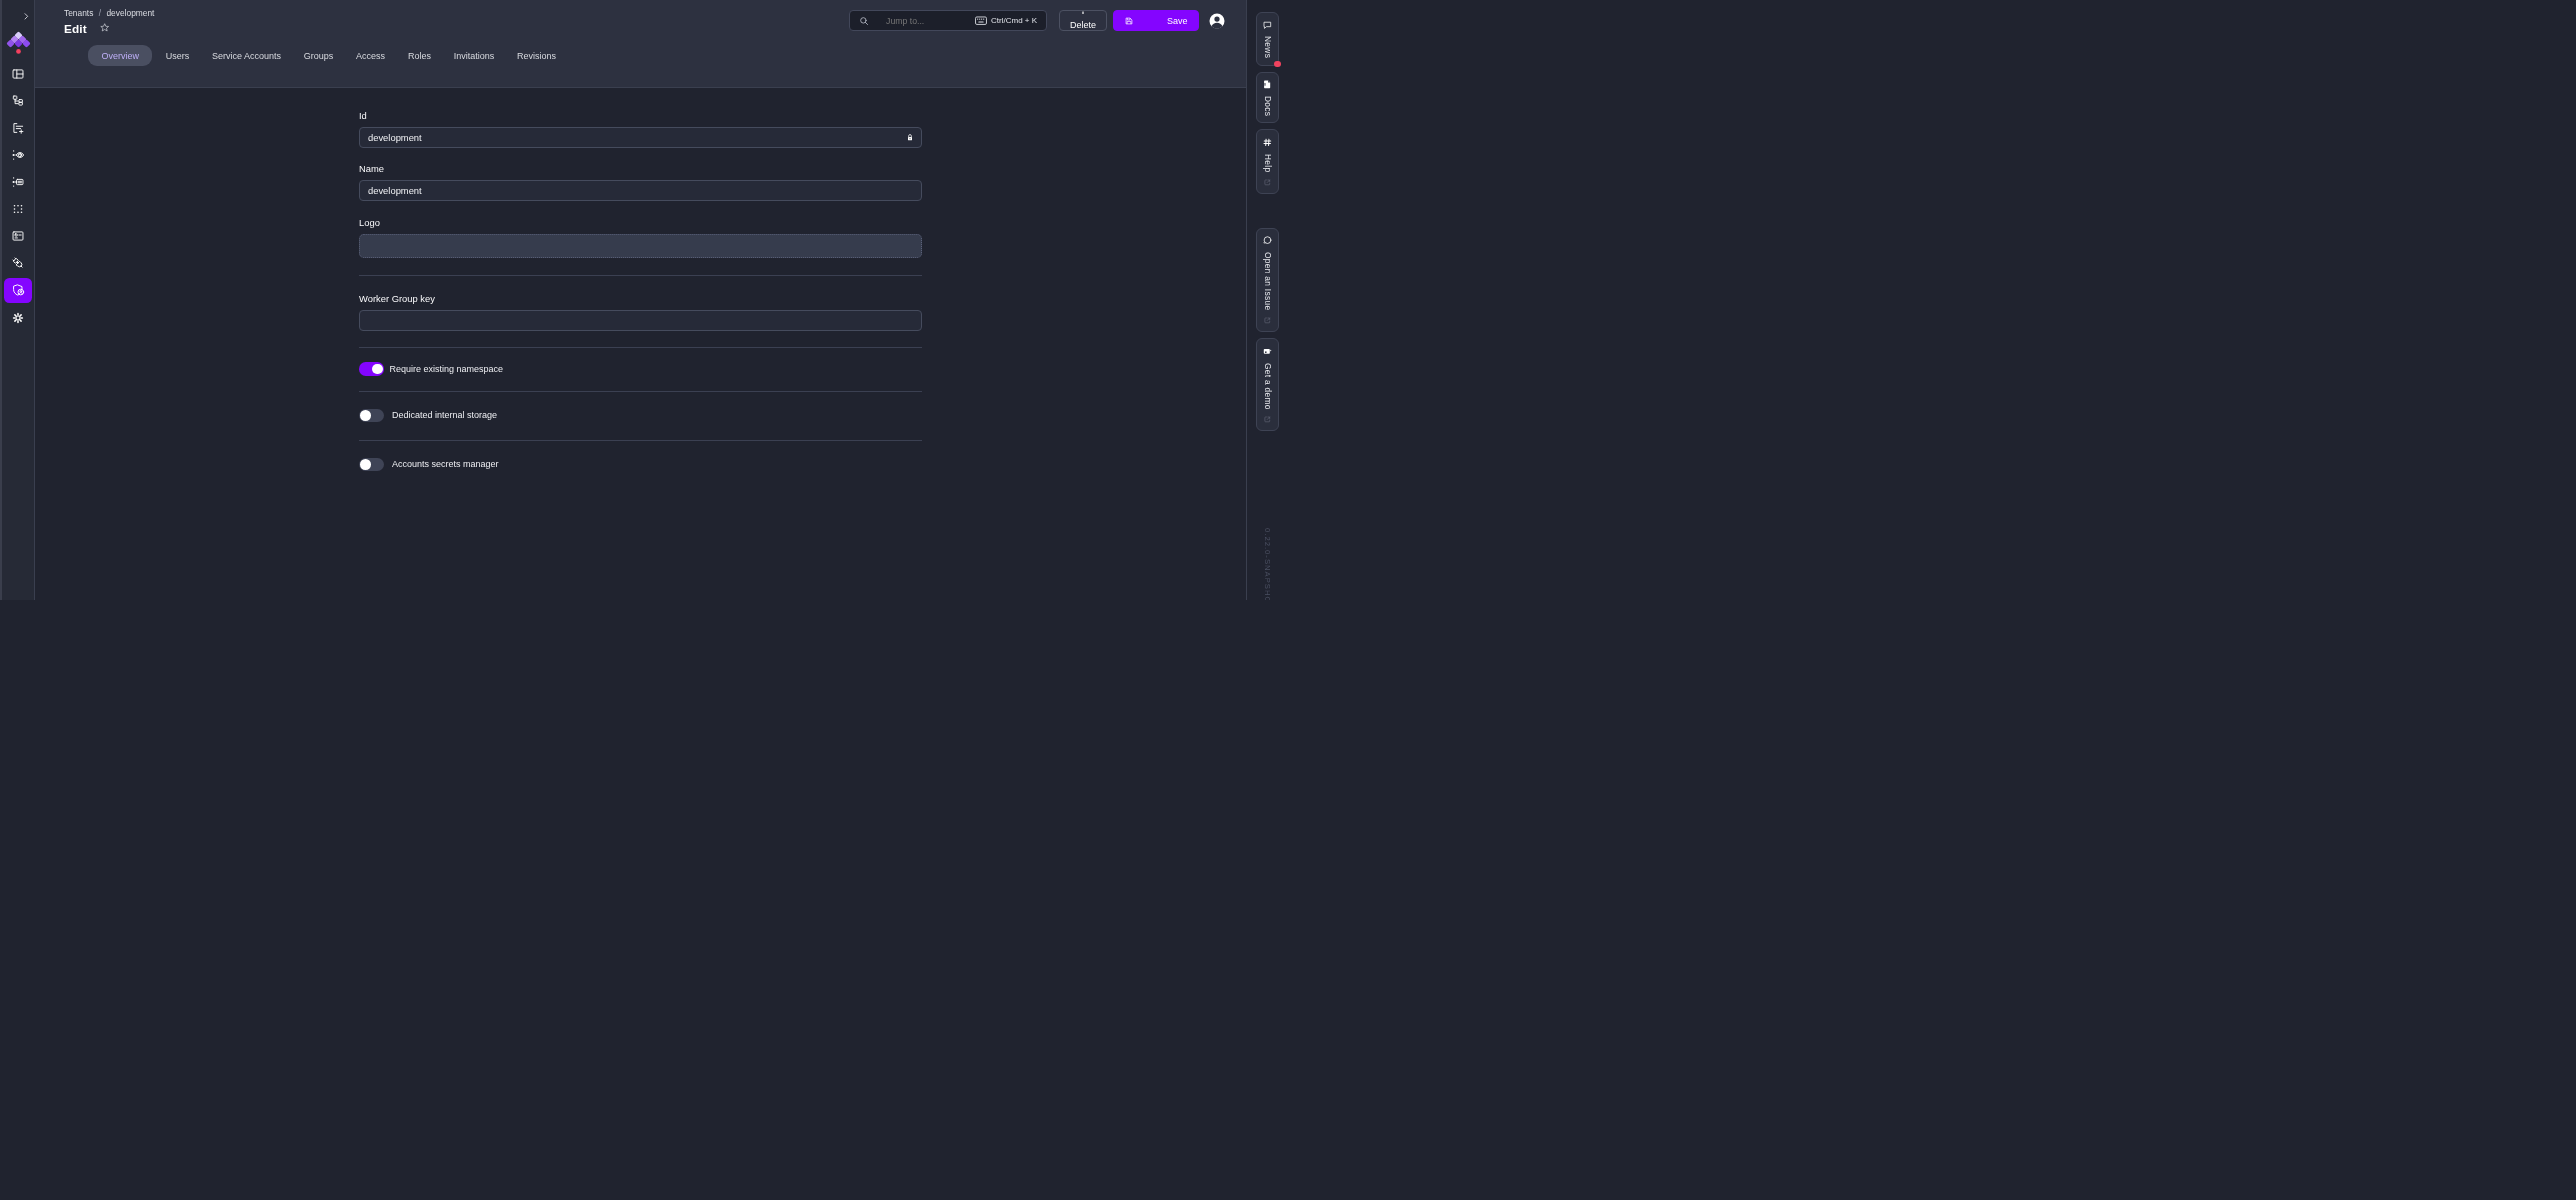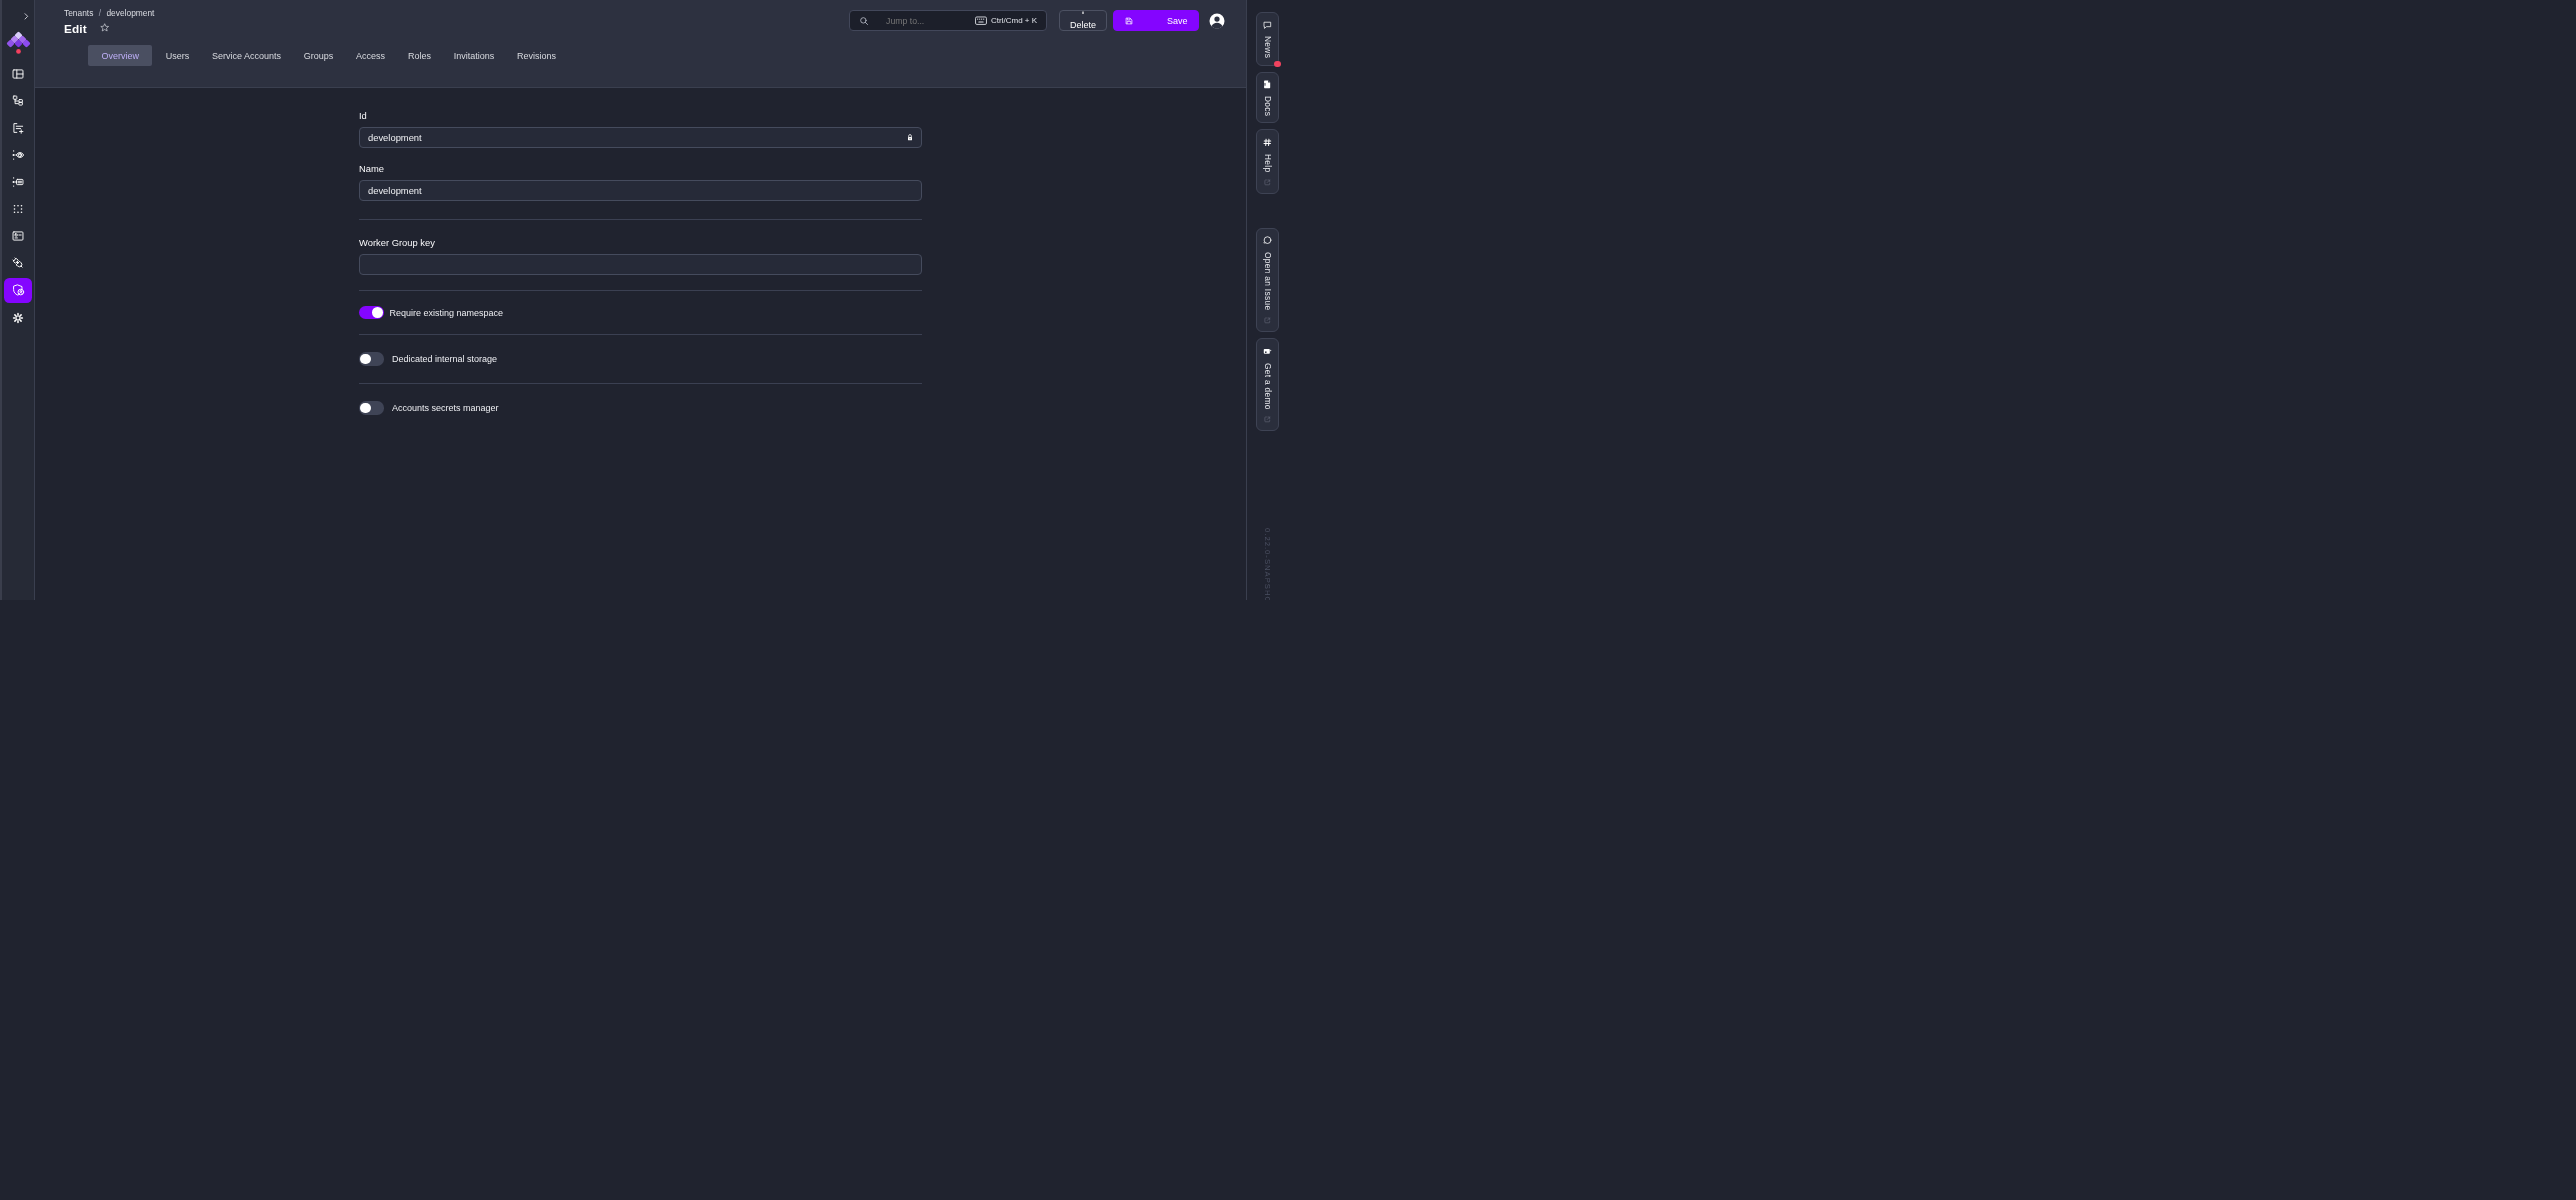--- a/index.html
+++ b/index.html
@@ -41,21 +41,21 @@
     display:flex;align-items:center;padding:0 9px;gap:17px;margin-right:6px;cursor:text;}
   .searchbox input{flex:1;background:transparent;border:none;outline:none;color:#C6C9D3;
     font-size:8.7px;font-family:"Liberation Sans",sans-serif;min-width:0;}
   .shortcut{display:flex;align-items:center;gap:4px;color:#E2E4EA;font-size:8px;white-space:nowrap;}
   .btn{height:21px;border-radius:4px;display:flex;align-items:center;gap:5.4px;padding:0 10px;
     font-size:9px;cursor:pointer;color:#fff;}
   .btn-outline{background:transparent;border:0.7px solid #4C5162;flex-direction:column;}
   .btn-primary{background:var(--purple);border:0.7px solid var(--purple);gap:33px;}
   .avatar{width:18px;height:18px;margin-left:3.4px;cursor:pointer;display:flex;}
   .tabs{display:flex;margin-top:9.4px;margin-left:24px;gap:4px;}
-  .tab{font-size:9px;color:#D9DBE0;padding:5.4px 9.4px;border-radius:2px;cursor:pointer;white-space:nowrap;}
+  .tab{font-size:9px;color:#D9DBE0;padding:5.4px 9.4px;border-radius:9px;cursor:pointer;white-space:nowrap;}
   .tab.active{background:var(--tab-active-bg);color:var(--tab-active-txt);padding:5.4px 13.4px;}
 
   
   .content{flex:1;overflow:hidden;}
   .form-col{width:563px;margin:22px auto 16px;}
   .f-label{display:block;font-size:9.4px;color:#FAFAFC;margin-bottom:6px;}
   .f-group{margin-bottom:15.4px;}
   .f-input{width:100%;height:21px;background:var(--input-bg);border:0.7px solid var(--input-border);
     border-radius:4px;color:#F2F3F6;font-size:9.4px;padding:0 8px;outline:none;
     font-family:"Liberation Sans",sans-serif;display:flex;align-items:center;}
@@ -302,20 +302,24 @@
           </div>
         </div>
 
         <div class="f-group">
           <label class="f-label">Name</label>
           <div class="input-wrap">
             <input class="no-ic" value="development" style="">
           </div>
         </div>
 
+        <div class="f-group" style="margin-bottom:0;">
+          <label class="f-label">Logo</label>
+          <div class="dropzone"></div>
+        </div>
 
         <div class="divider"></div>
 
         <div class="f-group">
           <label class="f-label">Worker Group key</label>
           <div class="input-wrap">
             <input class="no-ic" value="" style="">
           </div>
         </div>
 

